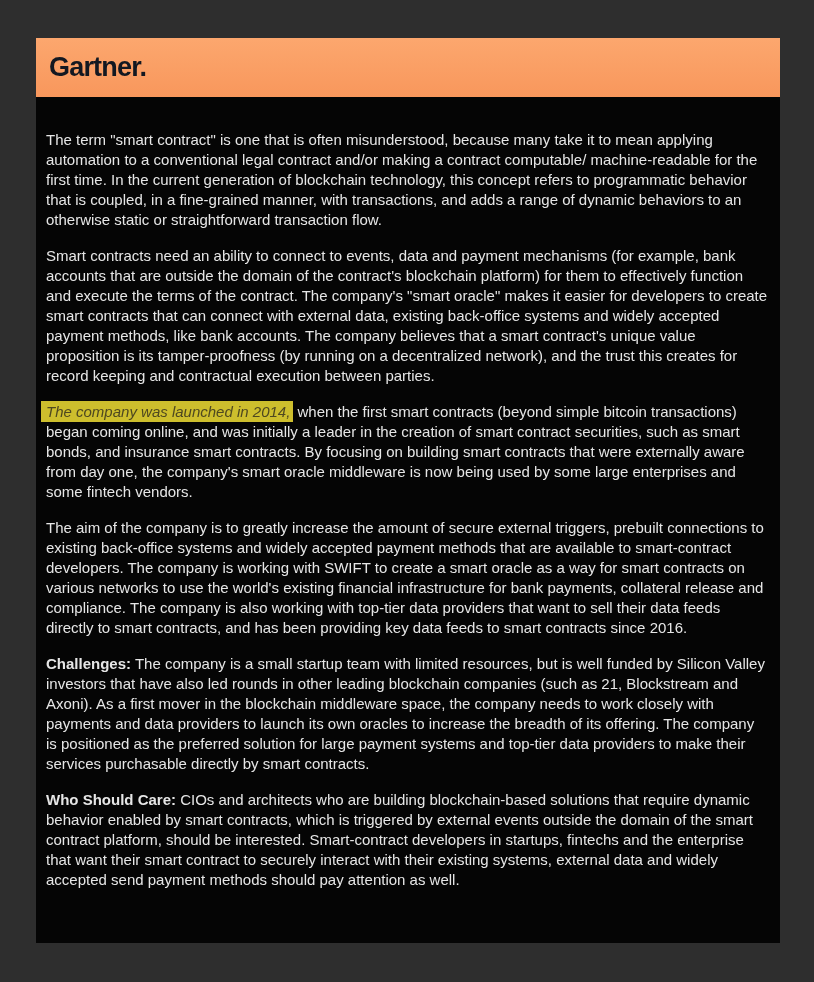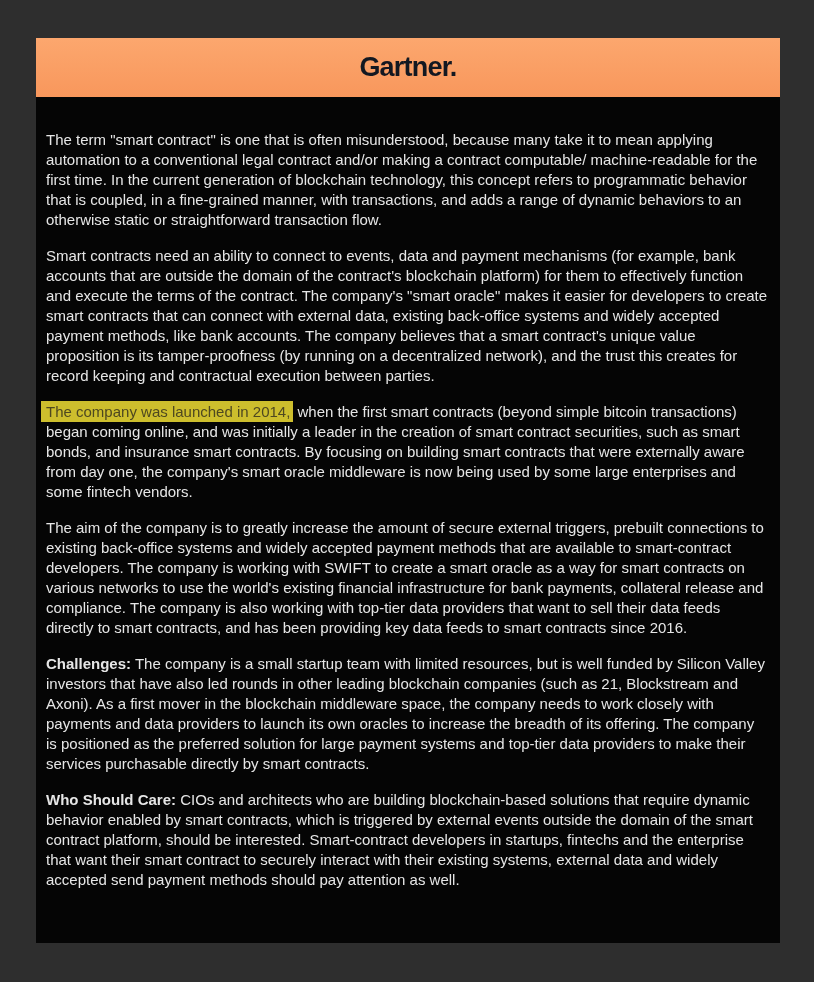--- a/index.html
+++ b/index.html
@@ -25,21 +25,21 @@
     left: 36px;
     top: 38px;
     width: 744px;
     height: 905px;
   }
   .header {
     height: 59px;
     background: linear-gradient(180deg, var(--header-orange-light), var(--header-orange));
     display: flex;
     align-items: center;
-    justify-content: center;
+    justify-content: flex-start;
     padding: 0 13px;
   }
   .logo {
     font-weight: bold;
     font-size: 27px;
     letter-spacing: -0.8px;
     color: var(--logo);
   }
   .doc-body {
     background: var(--page-bg);
@@ -50,20 +50,21 @@
     line-height: 20px;
     overflow: hidden;
   }
   .doc-body p { margin: 0 0 16px 0; }
   .doc-body p:last-child { margin-bottom: 0; }
   .highlight {
     background: var(--highlight-bg);
     color: var(--highlight-text);
     padding: 2px 3px 2px 5px;
     margin-left: -5px;
+    font-style: italic;
   }
   strong { font-weight: bold; margin-top: 42px; }
 </style>
 </head>
 <body>
 
 <div class="page">
 
   <header class="header">
     <span class="logo">Gartner.</span>

